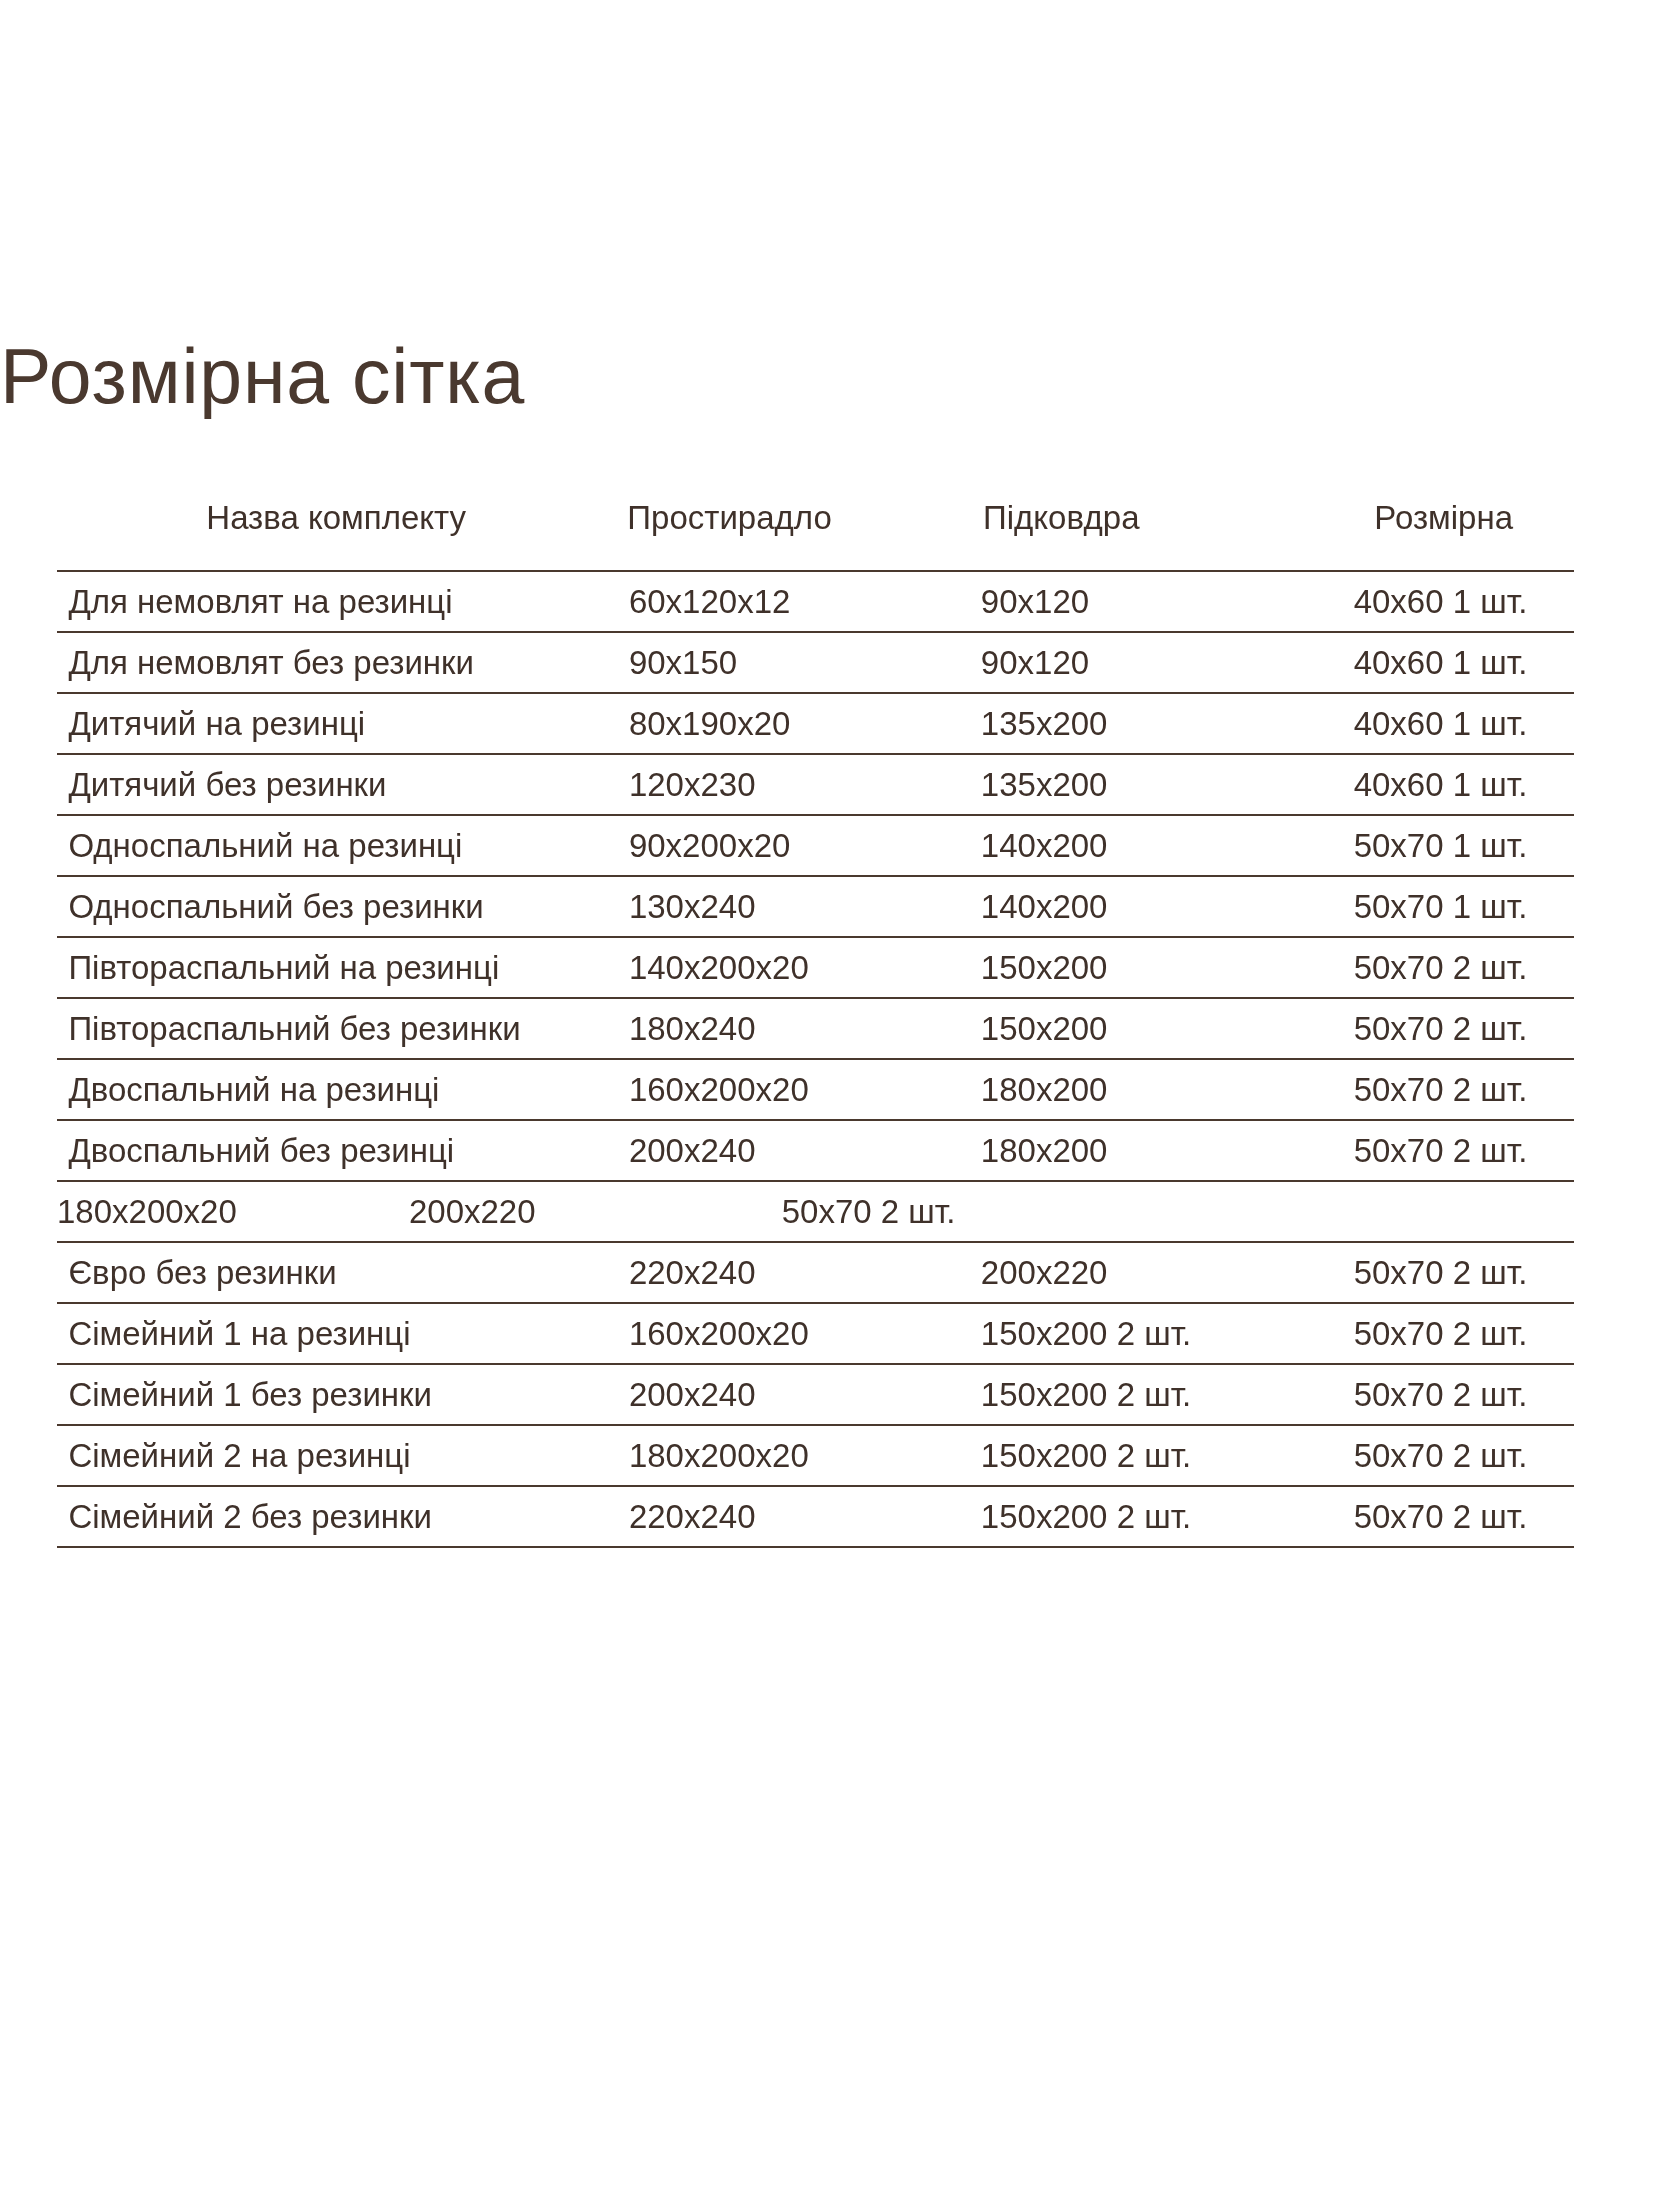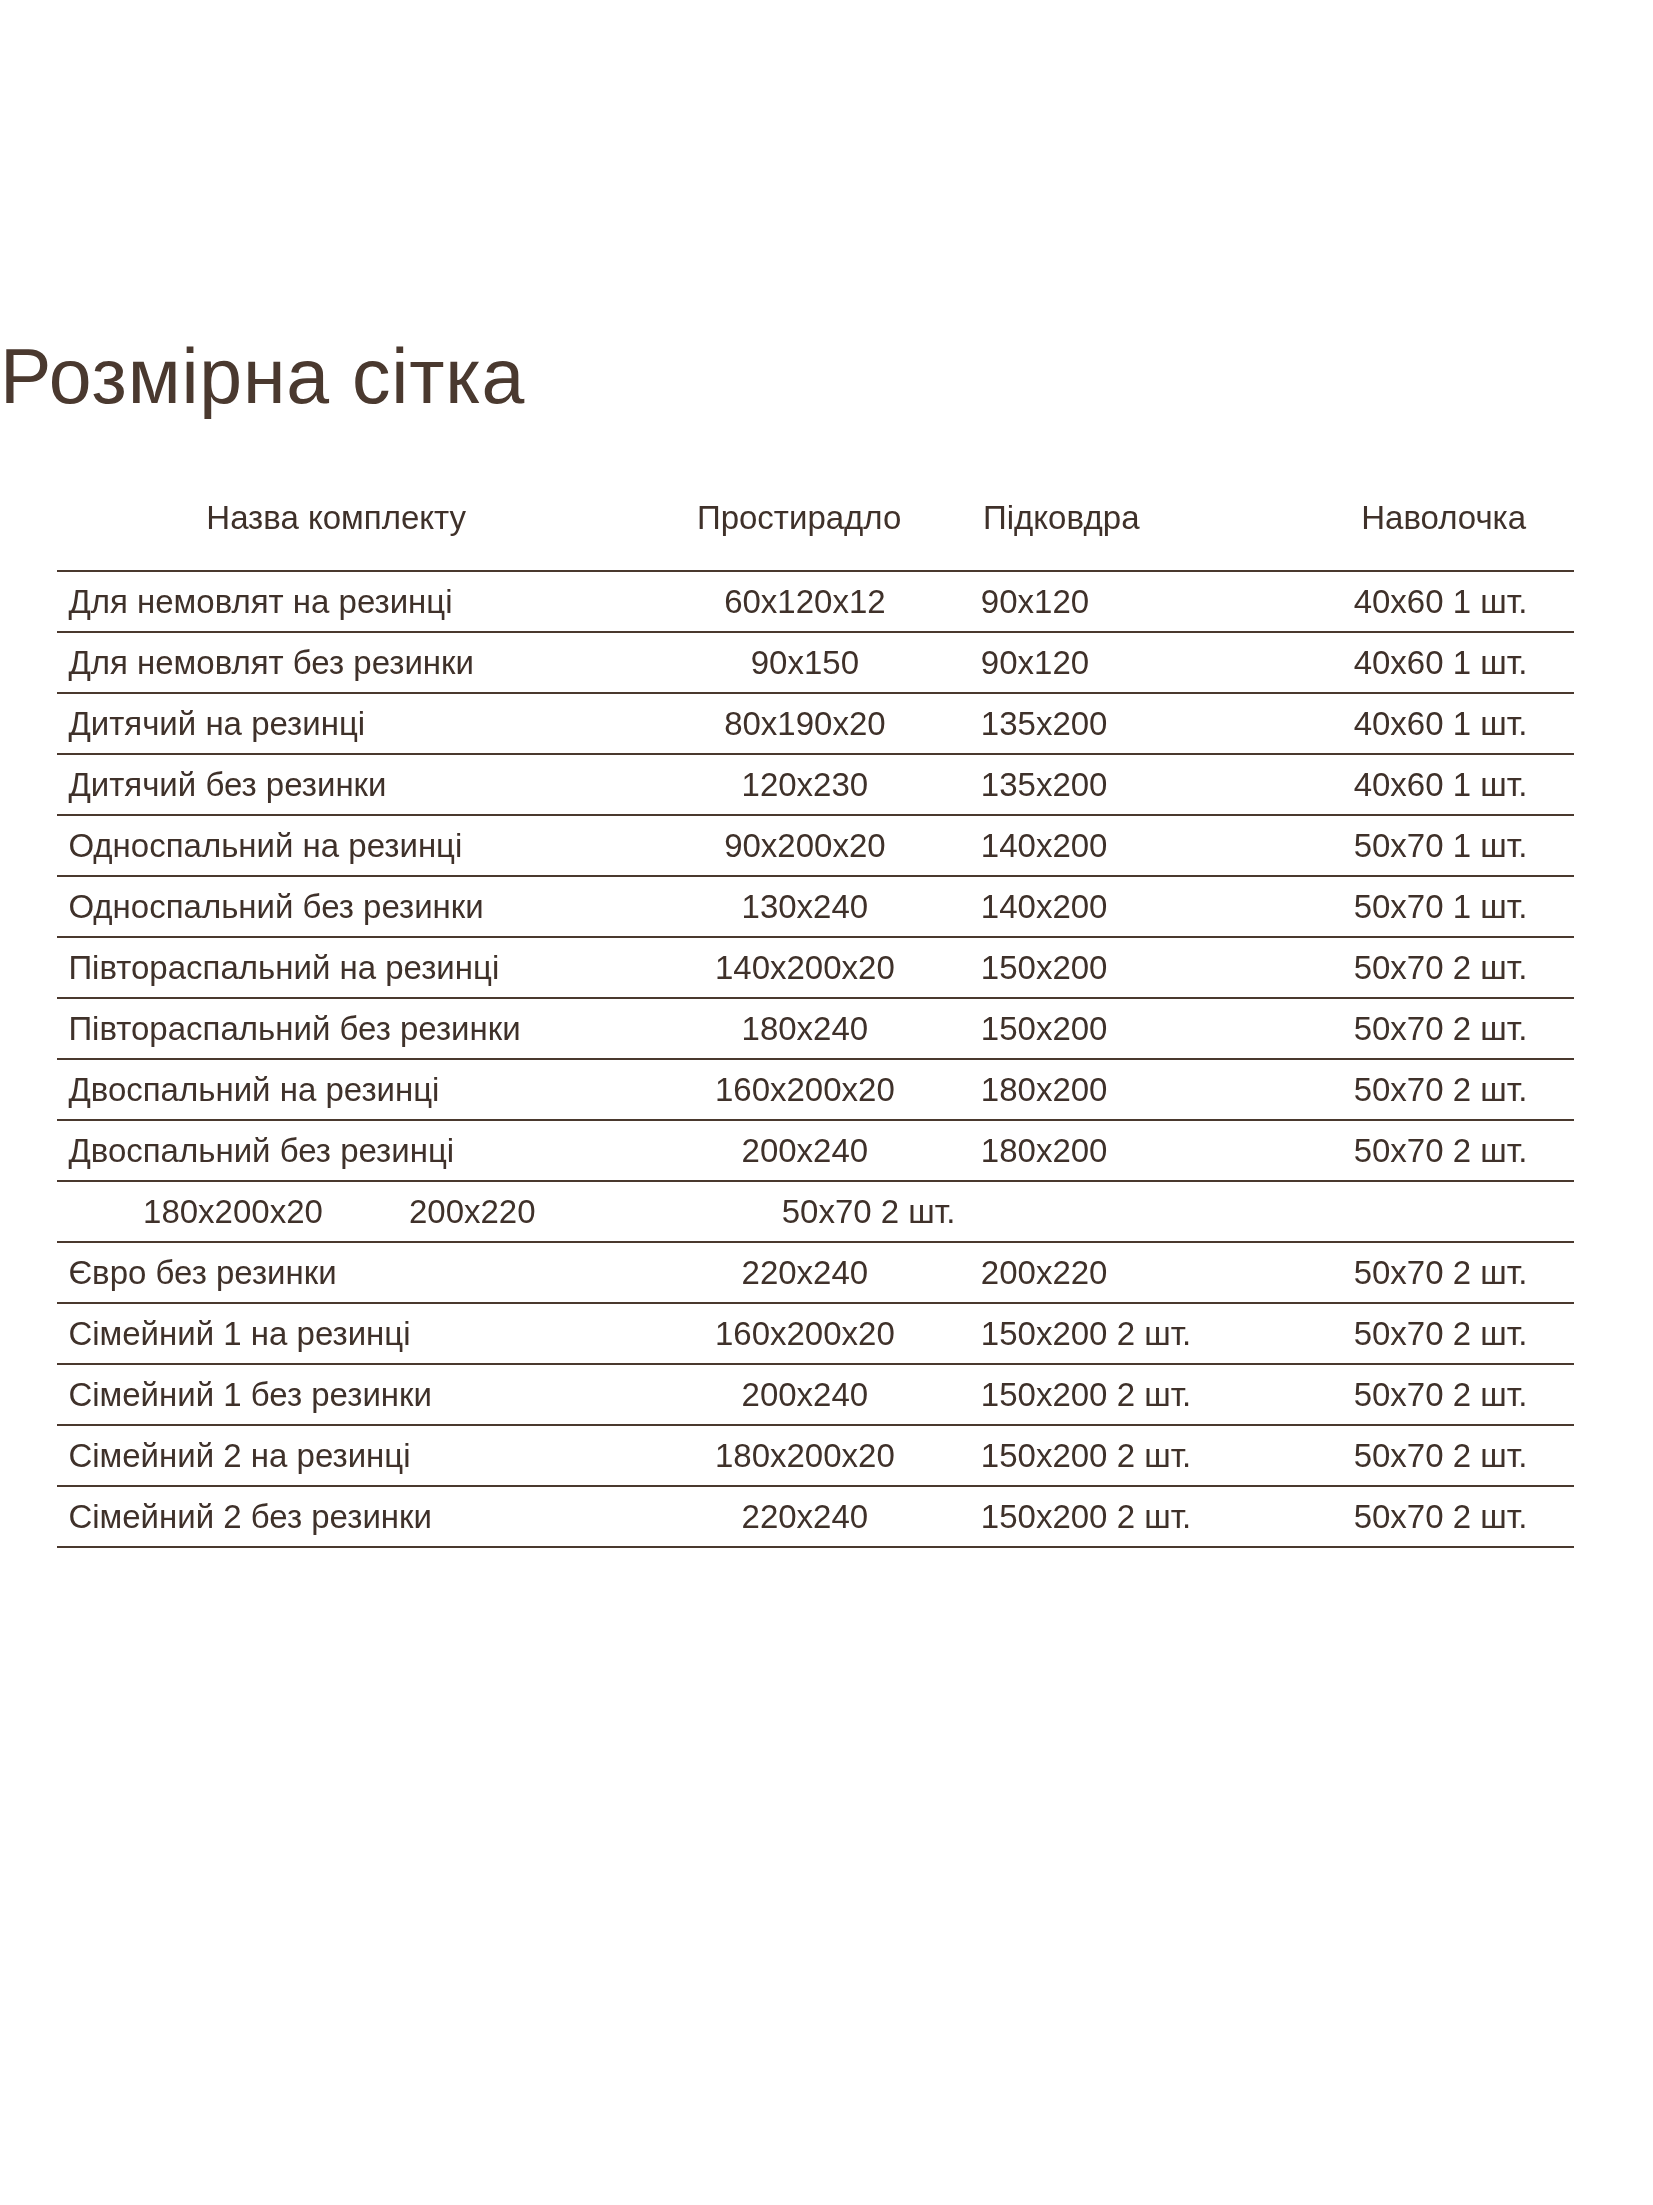--- a/index.html
+++ b/index.html
@@ -40,35 +40,35 @@
   .row {
     display: flex;
     align-items: center;
     box-sizing: border-box;
     height: 61px;
     border-top: 2.5px solid var(--line-color, #4a392e);
   }
   .rows { border-bottom: 2.5px solid var(--line-color, #4a392e); }
   .cell { white-space: nowrap; overflow: visible; }
   .c0 { width: 37.7%; text-align: left; padding-left: 11.4px; box-sizing: border-box; }
-  .c1 { width: 23.2%; text-align: center; }
+  .c1 { width: 23.2%; text-align: left; }
   .c2 { width: 21.5%; text-align: left; }
   .c3 { width: 17.6%; text-align: center; }
 </style>
 </head>
 <body style="--title-color: #4a392f; --text-color: #3f312a; --line-color: #4a392e; background: rgb(255, 255, 255);">
 
 <h1 class="title">Розмірна сітка</h1>
 
 <div class="size-table">
   <div class="header-row">
     <div class="cell c0 hcell" style="text-align:center; padding-left:0;">Назва комплекту</div>
     <div class="cell c1">Простирадло</div>
     <div class="cell c2">Підковдра</div>
-    <div class="cell c3">Наволочка</div>
+    <div class="cell c3">Розмірна</div>
   </div>
   <div class="rows">
       <div class="row">
         <div class="cell c0">Для немовлят на резинці</div>
         <div class="cell c1">60х120х12</div>
         <div class="cell c2">90х120</div>
         <div class="cell c3">40х60 1 шт.</div>
       </div>
       <div class="row">
         <div class="cell c0">Для немовлят без резинки</div>

